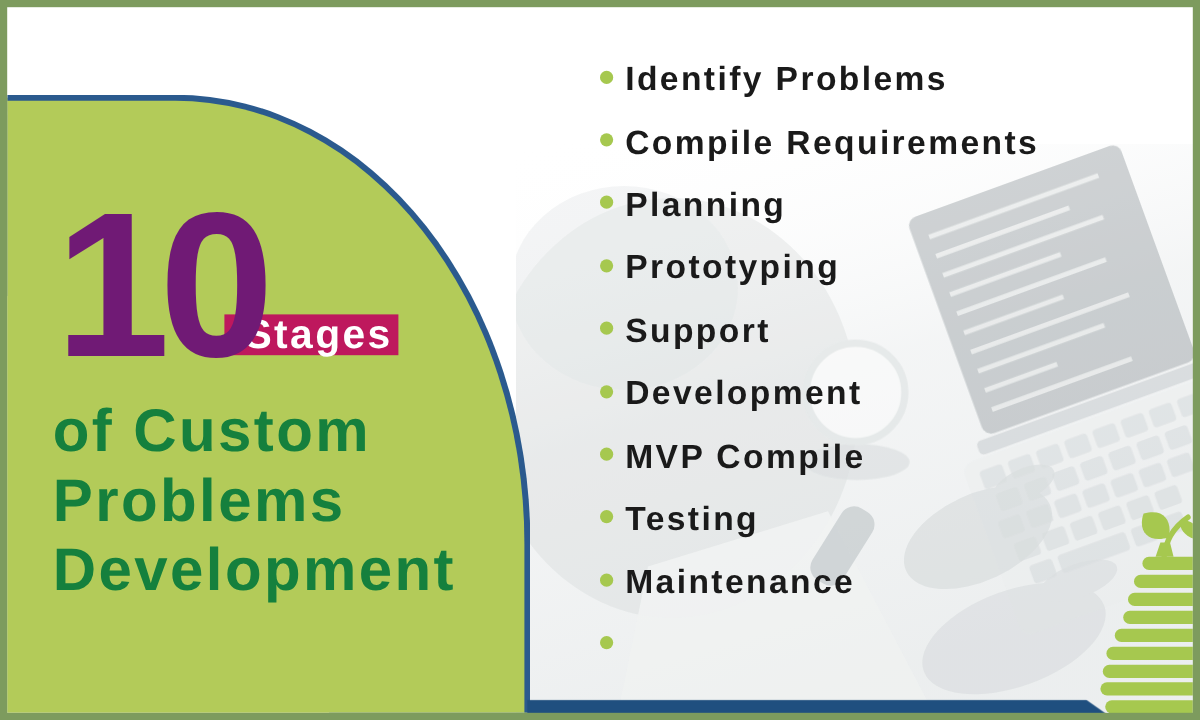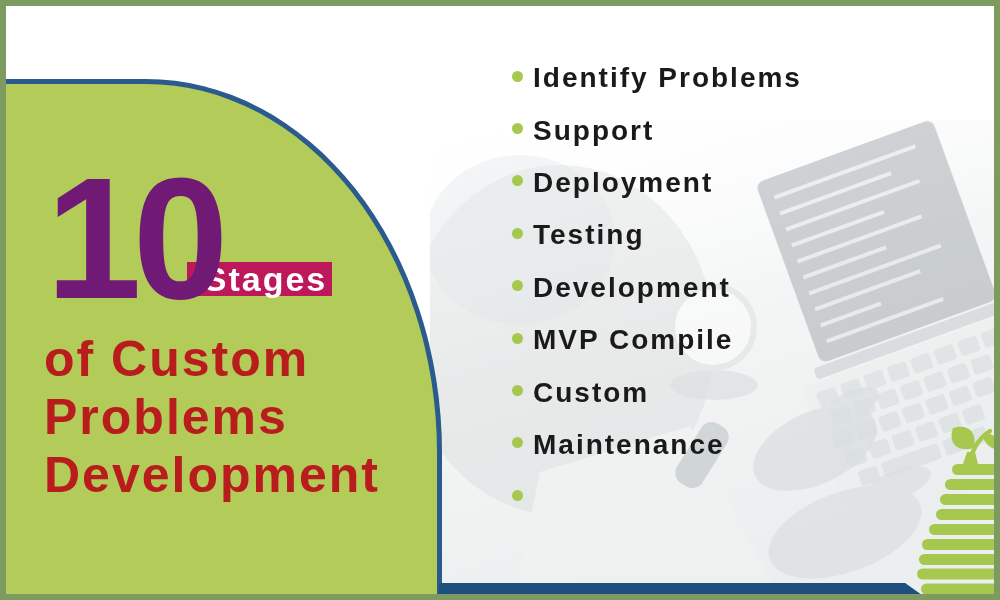--- a/index.html
+++ b/index.html
@@ -42,26 +42,26 @@
     background:#be185d; z-index:21;
     display:flex; align-items:center; justify-content:center;
   }
   .stages-badge span {
     color:#ffffff; font-size:34px; font-weight:700; letter-spacing:2px;
     padding-left:12px;
   }
   .headline {
     position:absolute; left:44px; top:330px; z-index:22;
     font-size:50px; font-weight:700; letter-spacing:2px;
-    line-height:58px; color:#b91c1c;
+    line-height:58px; color:#15803d;
   }
   
   .stage-list {
     position:absolute; left:496px; top:36px; z-index:22;
-    list-style:none; margin:16px; padding:0;
+    list-style:none; margin:4px; padding:0;
   }
   .stage-list li {
     height:52.4px; display:flex; align-items:center;
     font-size:28px; font-weight:700; letter-spacing:2px; color:#1a1a1a;
     white-space:nowrap;
   }
   .dot {
     width:11px; height:11px; border-radius:50%;
     background:#a6c84f; margin-right:10px; margin-top:-4px; flex:0 0 auto;
   }
@@ -190,41 +190,45 @@
     <div>Development</div>
   </div>
 
   <ul class="stage-list">
     <li>
         <span class="dot"></span>
         <span>Identify Problems</span>
       </li>
     <li>
         <span class="dot"></span>
+        <span>Compile Requirements</span>
+      </li>
+    <li>
+        <span class="dot"></span>
+        <span>Planning</span>
+      </li>
+    <li>
+        <span class="dot"></span>
+        <span>Prototyping</span>
+      </li>
+    <li>
+        <span class="dot"></span>
         <span>Support</span>
       </li>
     <li>
         <span class="dot"></span>
-        <span>Deployment</span>
+        <span>Development</span>
+      </li>
+    <li>
+        <span class="dot"></span>
+        <span>MVP Compile</span>
       </li>
     <li>
         <span class="dot"></span>
         <span>Testing</span>
-      </li>
-    <li>
-        <span class="dot"></span>
-        <span>Development</span>
-      </li>
-    <li>
-        <span class="dot"></span>
-        <span>MVP Compile</span>
-      </li>
-    <li>
-        <span class="dot"></span>
-        <span>Custom</span>
       </li>
     <li>
         <span class="dot"></span>
         <span>Maintenance</span>
       </li>
     <li>
         <span class="dot"></span>
       </li>
   </ul>
 

